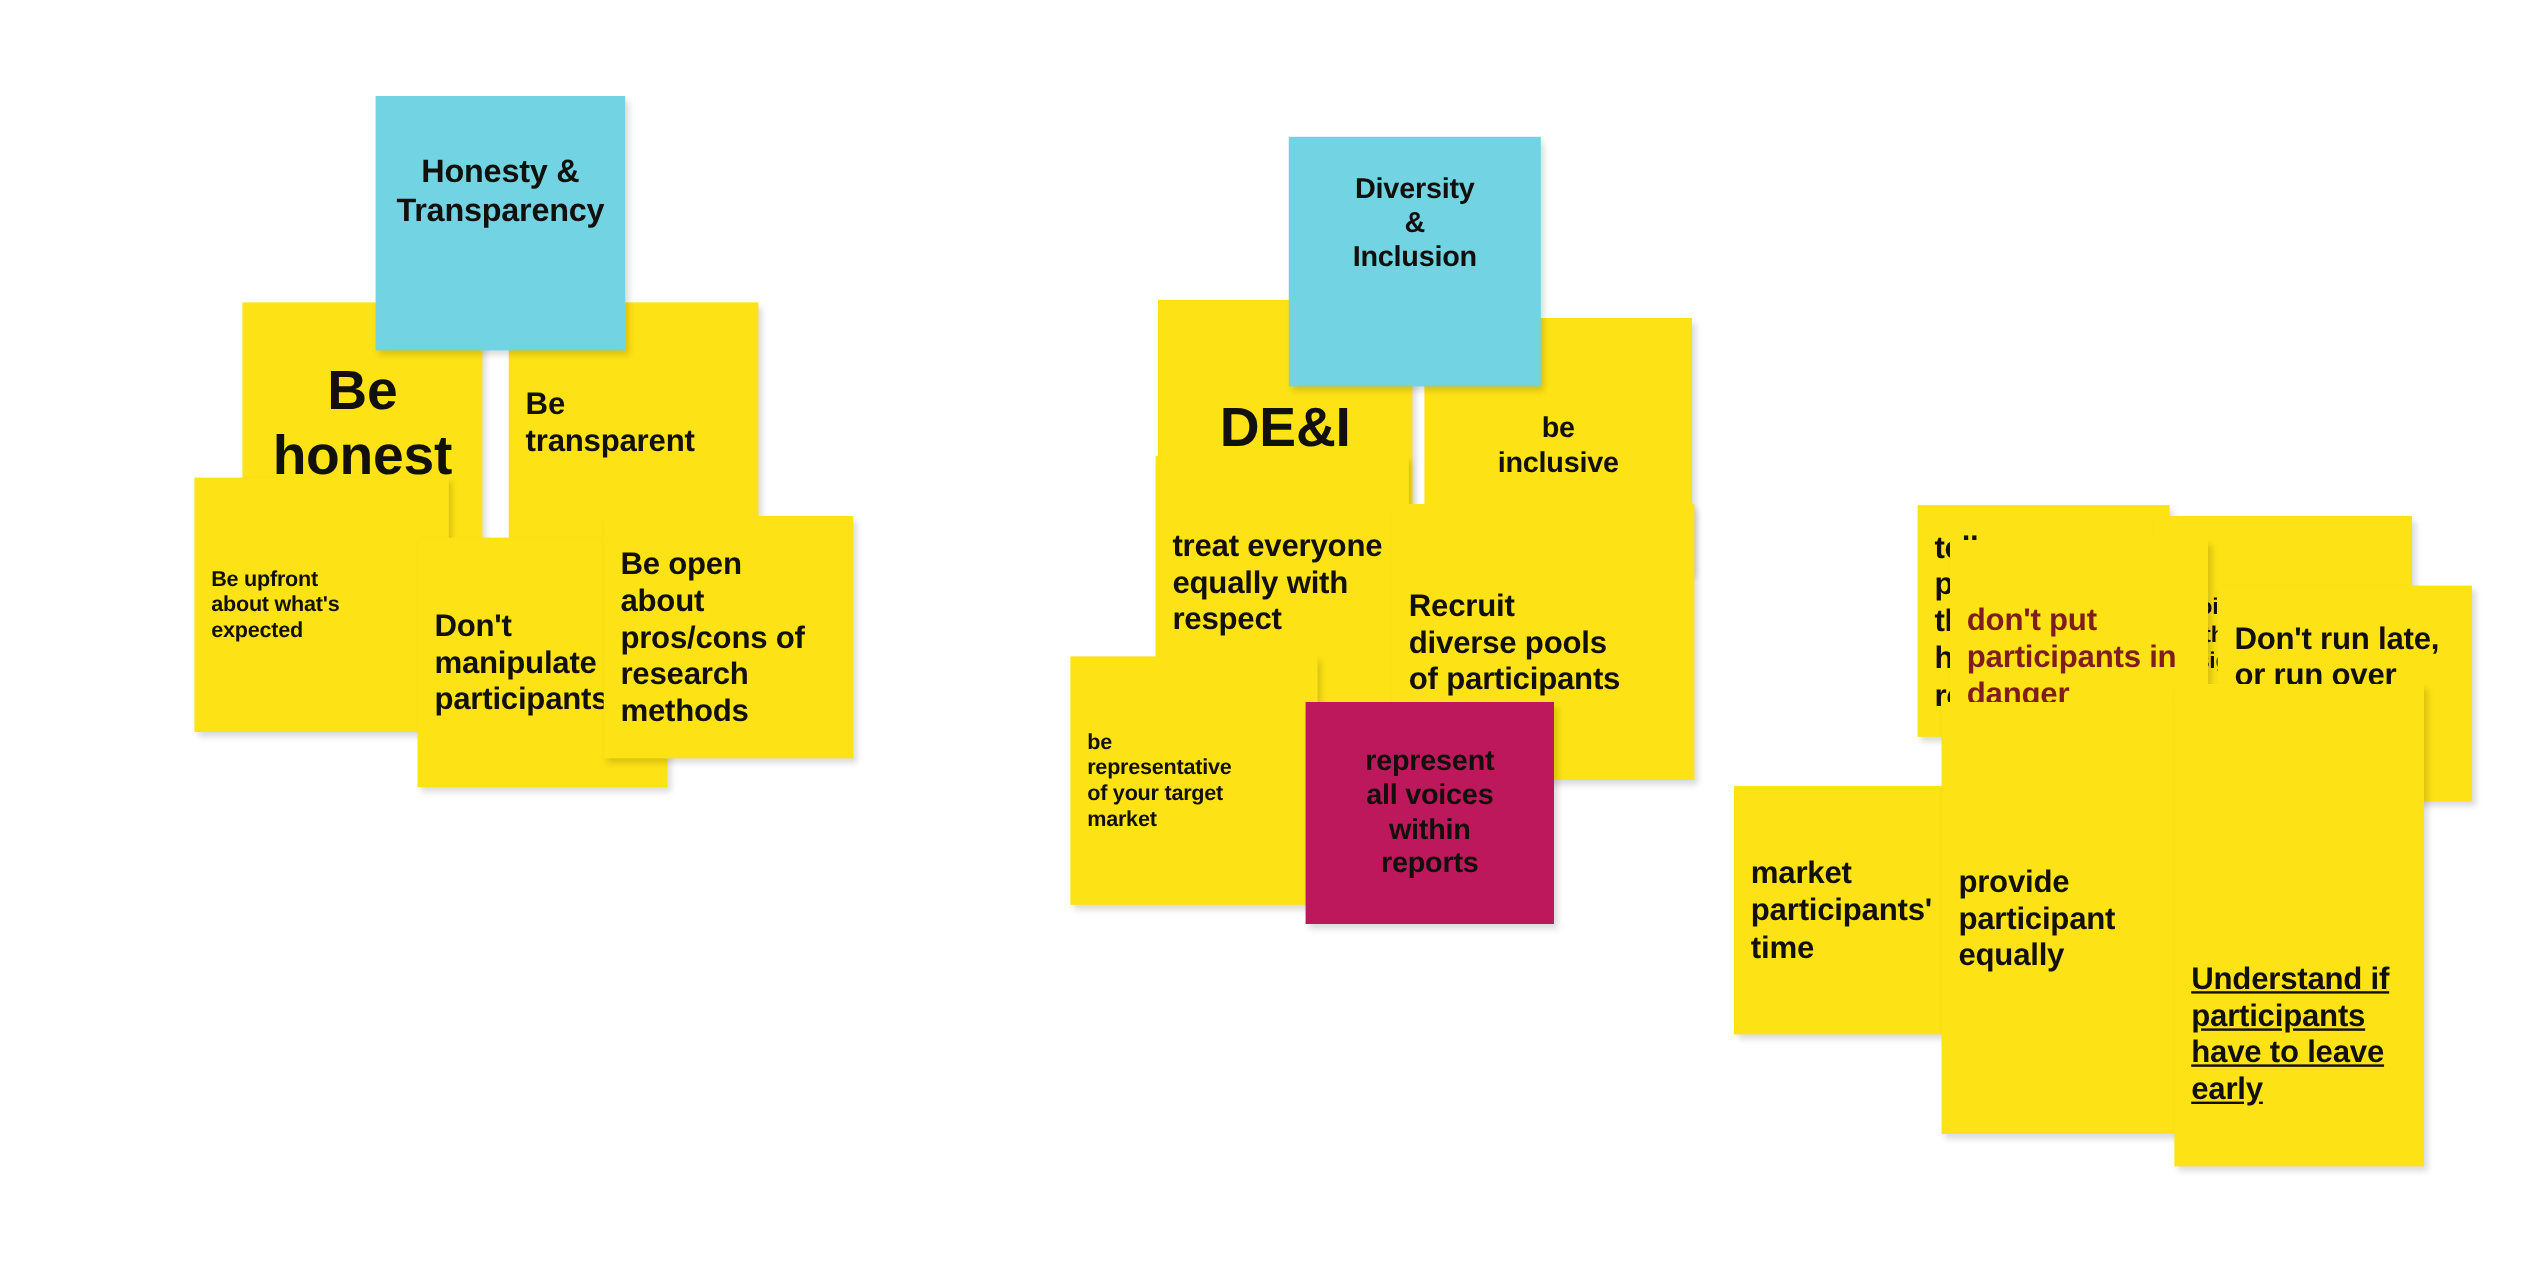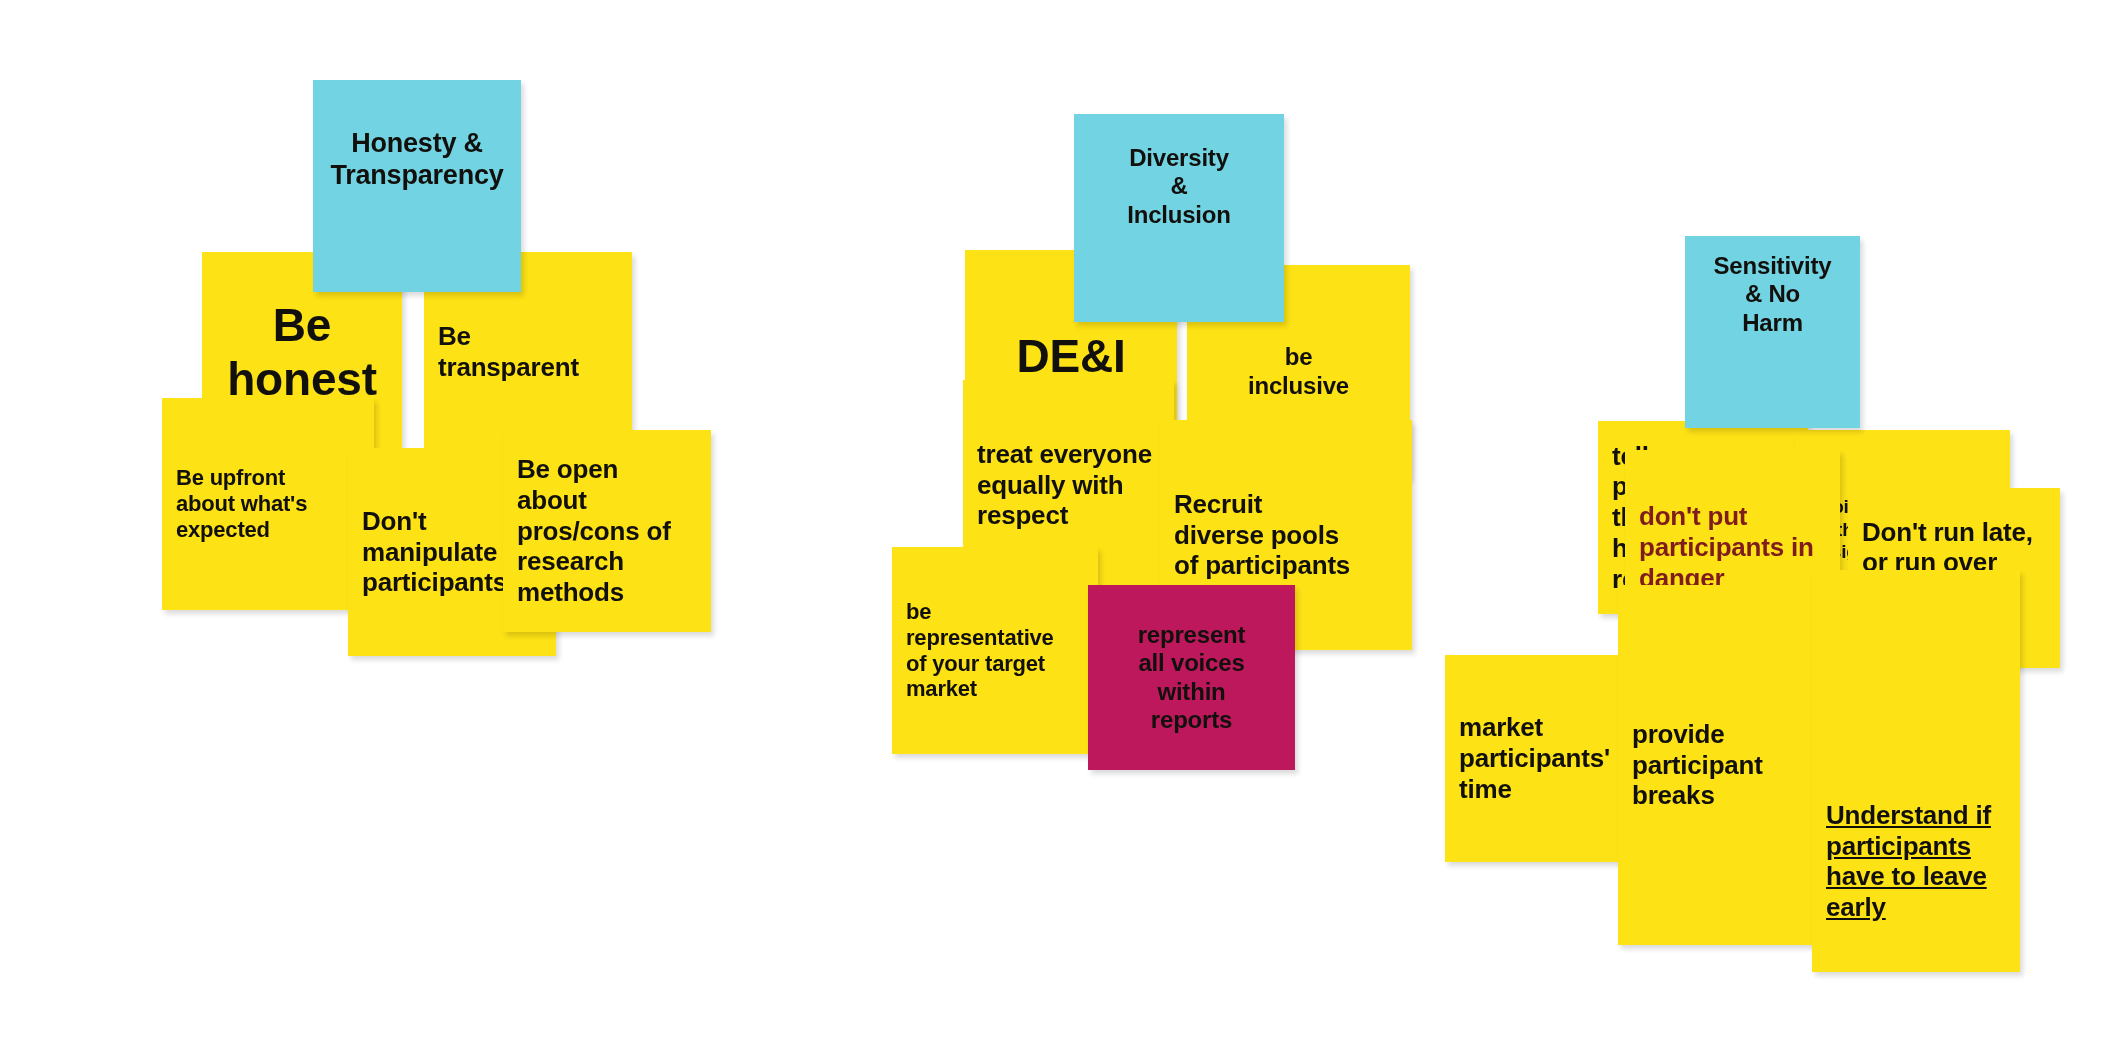--- a/index.html
+++ b/index.html
@@ -43,21 +43,21 @@
   .align-left .txt { text-align: left; }
 
   
   .vtop    { align-items: flex-start; }
   .vcenter { align-items: center; }
 
   .fs-header   { font-size: 27px; }
   .fs-xl       { font-size: 46px; }
   .fs-lg       { font-size: 24px; }
   .fs-md       { font-size: 26px; }
-  .fs-sm       { font-size: 22px; }
+  .fs-sm       { font-size: 18px; }
   .fs-xs       { font-size: 19px; }
 </style>
 </head>
 <body>
 
 <div id="board" style="background: rgb(255, 255, 255);">
 
   <div class="note yellow align-center vcenter fs-xl" style="left: 202px; top: 252px; width: 200px; height: 200px; background: rgb(253, 226, 21); color: rgb(18, 16, 12);">
     <span class="txt">Be
 honest</span>
@@ -163,29 +163,24 @@
 
   <div class="note yellow align-left vcenter fs-md" style="left: 1445px; top: 655px; width: 207px; height: 207px; background: rgb(253, 226, 21); color: rgb(18, 16, 12);">
     <span class="txt">market
 participants'
 time</span>
   </div>
 
   <div class="note yellow align-left vcenter fs-md" style="left: 1618px; top: 585px; width: 207px; height: 360px; background: rgb(253, 226, 21); color: rgb(18, 16, 12);">
     <span class="txt">provide
 participant
-breaks</span>
+equally</span>
   </div>
 
   <div class="note yellow align-left vtop fs-md" style="left: 1812px; top: 570px; width: 208px; height: 402px; padding-top: 230px; background: rgb(253, 226, 21); color: rgb(18, 16, 12); text-decoration: underline;">
     <span class="txt">Understand if
 participants
 have to leave
 early</span>
   </div>
 
-  <div class="note blue align-center vtop fs-lg" style="left: 1685px; top: 236px; width: 175px; height: 192px; padding-top: 16px; background: rgb(114, 211, 226); color: rgb(18, 16, 12);">
-    <span class="txt">Sensitivity
-&amp; No
-Harm</span>
-  </div>
 
 </div>
 
 </body></html>

